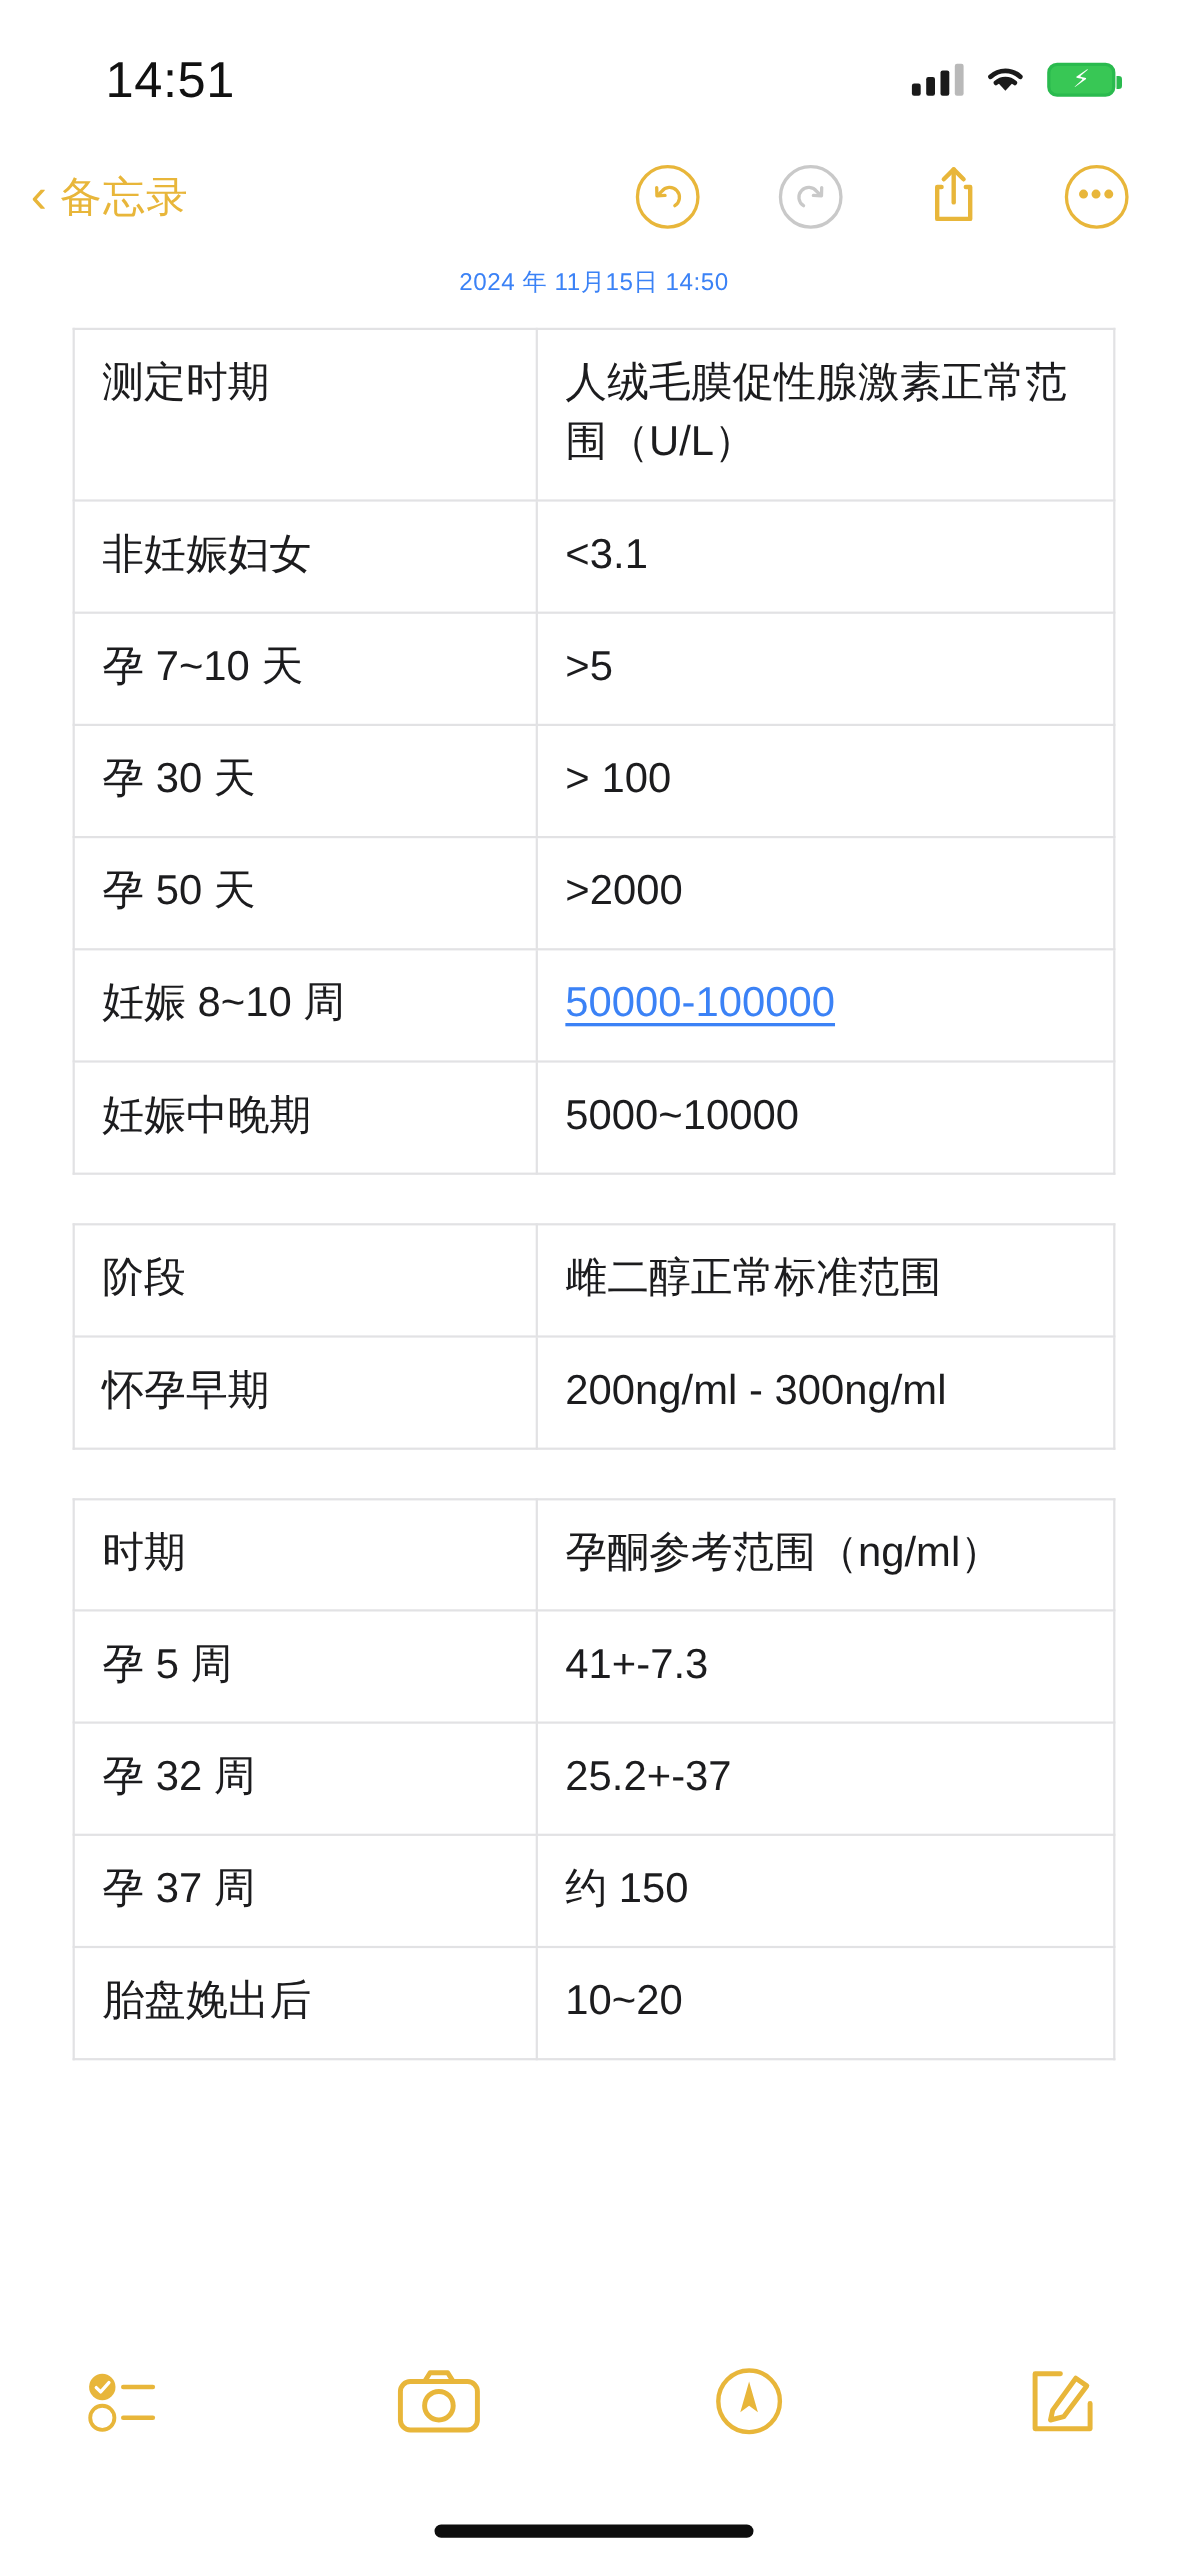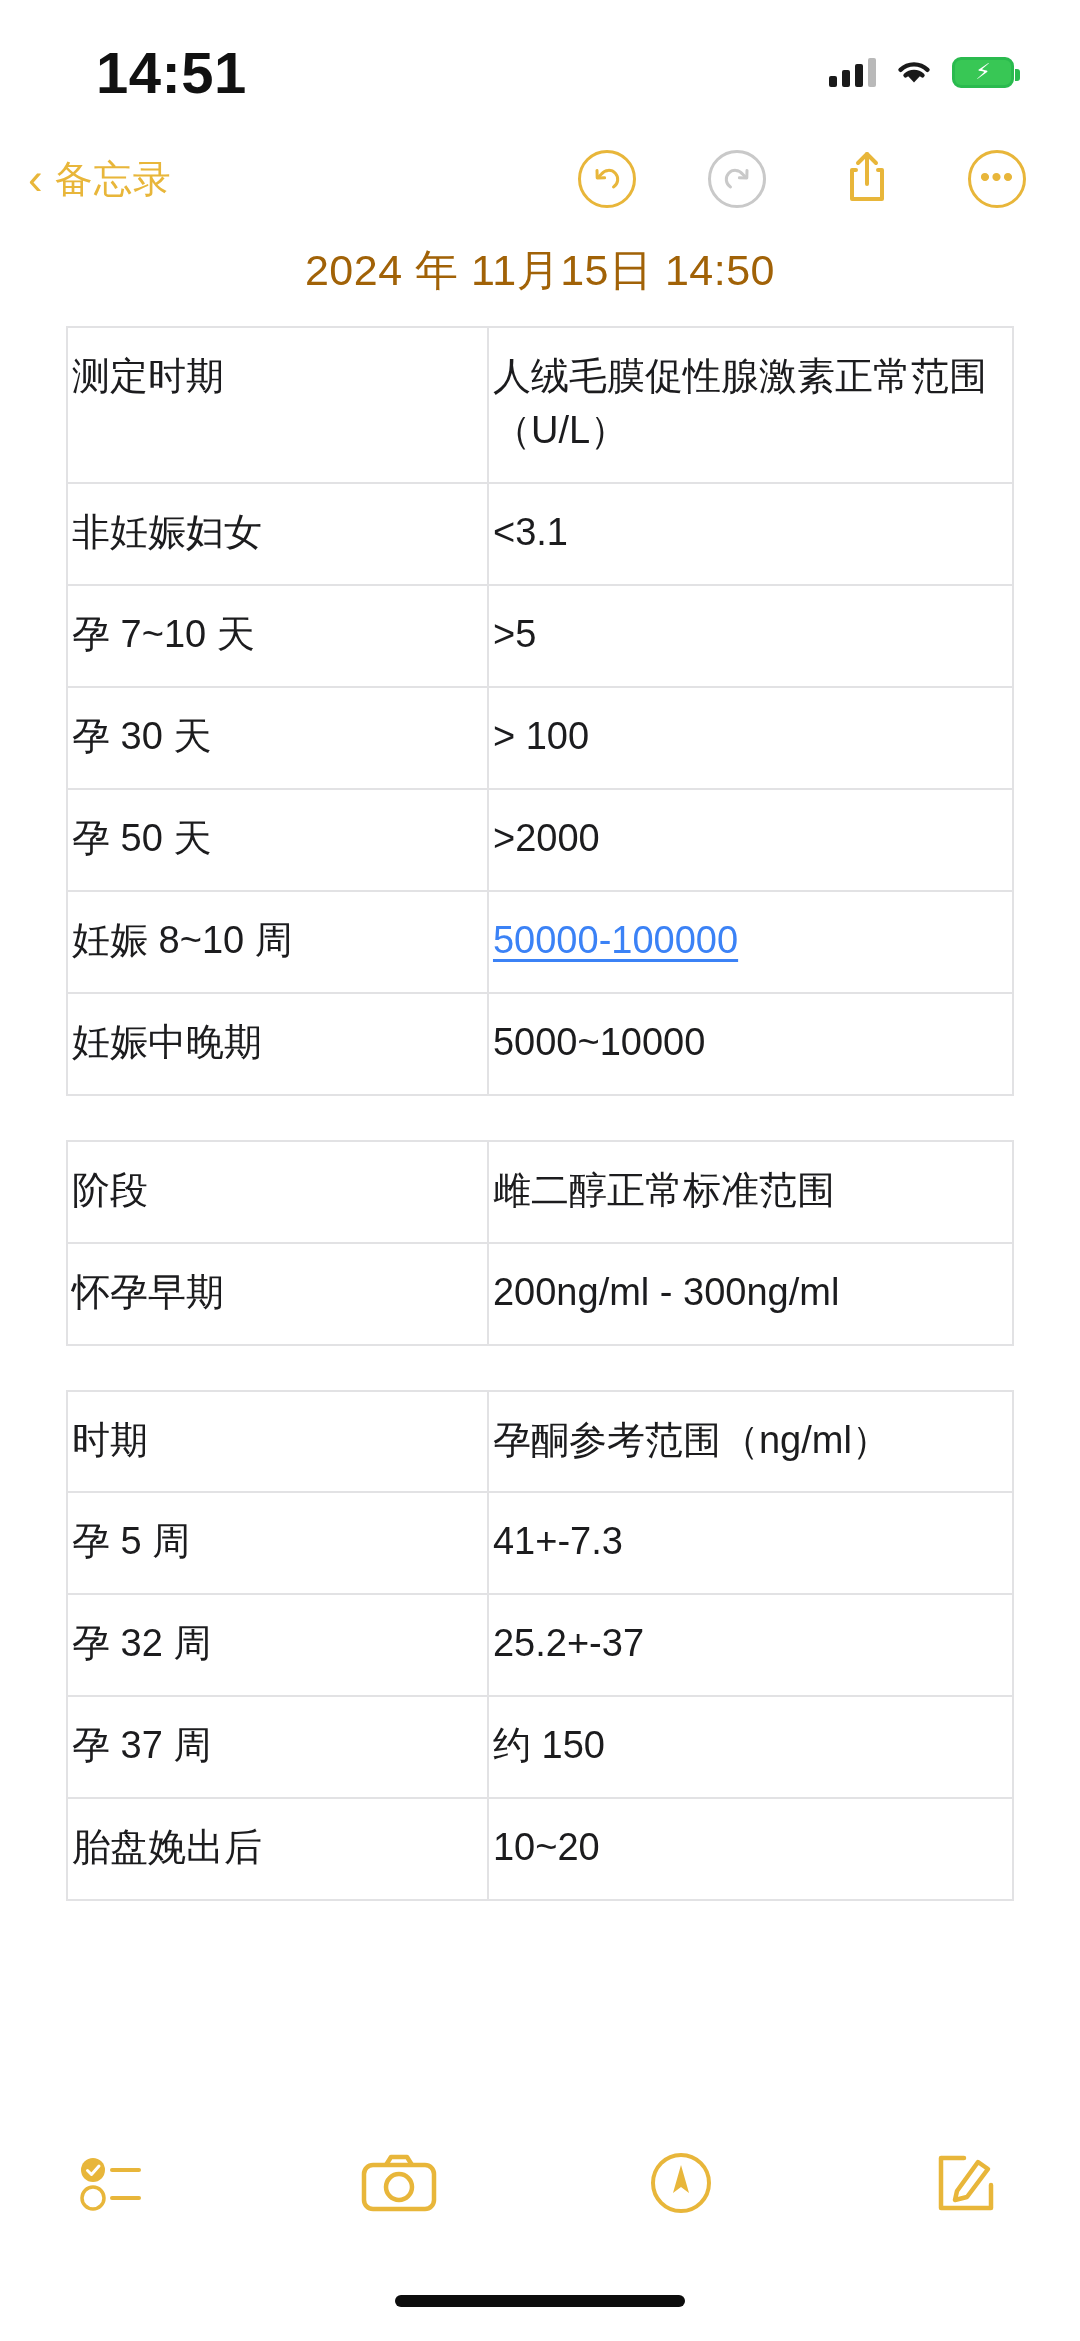--- a/index.html
+++ b/index.html
@@ -15,22 +15,22 @@
   
   .statusbar {
     height: 130px;
     display: flex;
     align-items: center;
     justify-content: space-between;
     padding: 0 56px 0 0;
     position: relative;
   }
   .status-time {
-    font-size: 58px;
-    font-weight: 700;
+    font-size: 46px;
+    font-weight: 400;
     color: #111;
     letter-spacing: 0.5px;
     margin-left: 96px;
     margin-top: 14px;
   }
   .status-right {
     display: flex;
     align-items: center;
     gap: 18px;
     margin-top: 14px;
@@ -115,40 +115,40 @@
     border-radius: 50%;
     display: flex; align-items: center; justify-content: center;
     font-size: 34px;
     line-height: 1;
   }
   .dots { letter-spacing: 1px; font-size: 30px; margin-top: -4px;}
 
   
   .timestamp {
     text-align: center;
-    color: #a16207;
-    font-size: 43px;
+    color: #3b82f6;
+    font-size: 22px;
     padding: 14px 0 26px;
     letter-spacing: 0.5px;
   }
 
   
   .content {
     padding: 0 66px;
   }
   table.note-table {
     width: 100%;
     border-collapse: collapse;
     table-layout: fixed;
     margin-bottom: 44px;
     border: 2px solid #e2e2e4;
   }
   table.note-table td {
     border: 2px solid #e2e2e4;
-    padding: 22px 22px 24px 4px;
+    padding: 22px 22px 24px 25px;
     font-size: 38px;
     color: #1c1c1e;
     line-height: 1.42;
     vertical-align: top;
     word-break: break-word;
   }
   table.note-table td.col0 { width: 44.5%; }
   table.note-table td.col1 { width: 55.5%; }
   .link {
     color: #3b82f6;

